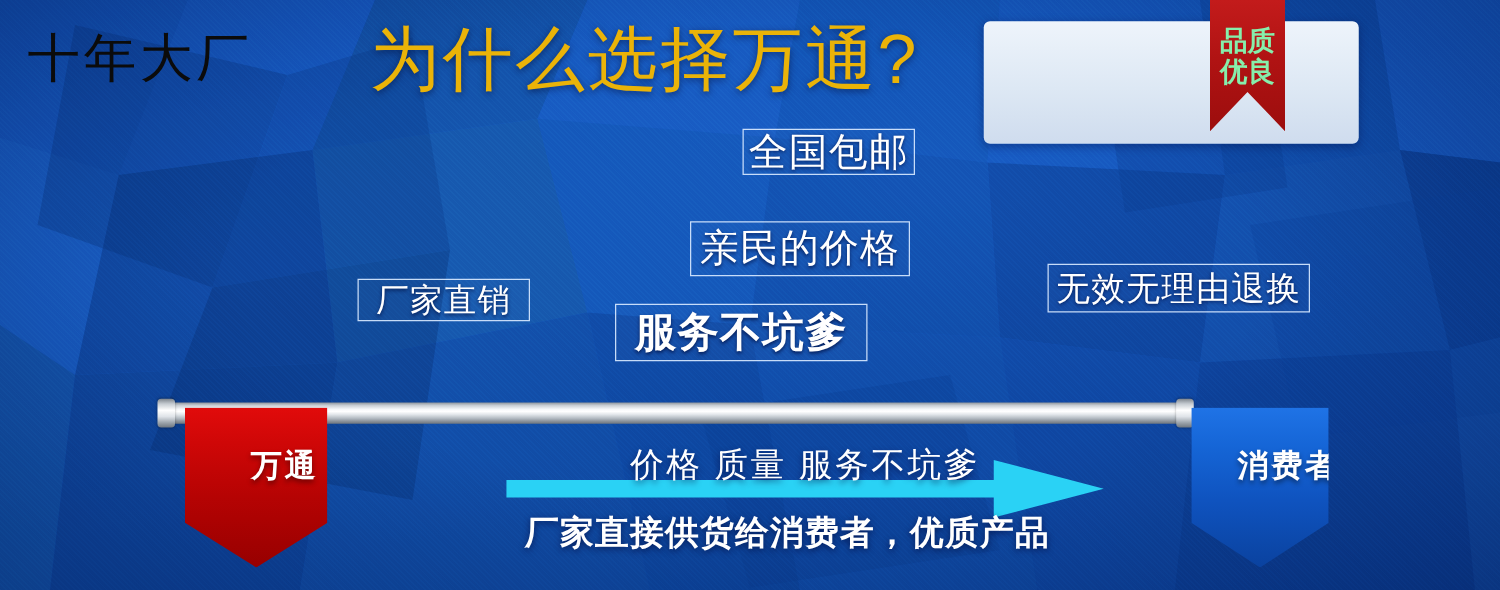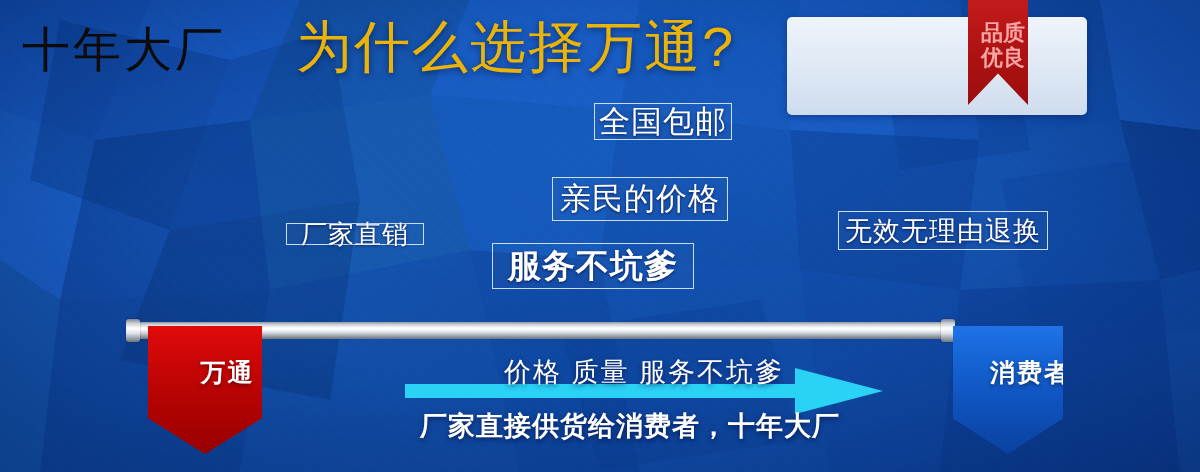--- a/index.html
+++ b/index.html
@@ -41,49 +41,49 @@
 
   
   .badge{
     position:absolute;left:787px;top:17px;width:300px;height:98px;
     background:linear-gradient(180deg,#eef4fb 0%,#dde8f4 55%,#cfdcee 100%);
     border-radius:5px;
     box-shadow:0 2px 7px rgba(0,10,60,0.35);
   }
   .badge-text{
     position:absolute;left:22px;top:26px;
-    font-size:48px;line-height:1;color:#0b0b0b;
+    font-size:42px;line-height:1;color:#0b0b0b;
     letter-spacing:3px;white-space:nowrap;
   }
   .ribbon{
     position:absolute;left:968px;top:0px;width:60px;height:105px;
     background:linear-gradient(180deg,#c31b1b 0%,#b01313 45%,#9c0d0d 100%);
     clip-path:polygon(0 0,100% 0,100% 100%,50% 70%,0 100%);
     box-shadow:0 1px 4px rgba(0,0,0,0.3);
   }
   .ribbon-text{
     position:absolute;left:971px;top:20px;width:54px;
-    text-align:right;color:#fca5a5;font-size:22px;line-height:25px;
+    text-align:center;color:#86efac;font-size:22px;line-height:25px;
     font-weight:700;letter-spacing:0px;
   }
 
   
   .tag{
     position:absolute;
     border:1px solid rgba(215,232,255,0.92);
     color:#ffffff;
     background:rgba(255,255,255,0.02);
     white-space:nowrap;
     display:flex;align-items:center;justify-content:center;
     text-shadow:0 1px 3px rgba(0,12,60,0.75);
   }
   .t-shipping{left:594px;top:103px;width:138px;height:37px;font-size:31px;letter-spacing:1px;}
   .t-quality {left:368px;top:153px;width:162px;height:40px;font-size:28px;letter-spacing:1px;}
   .t-price   {left:552px;top:177px;width:176px;height:44px;font-size:31px;letter-spacing:1px;}
-  .t-direct  {left:286px;top:223px;width:138px;height:22px;font-size:26px;letter-spacing:1px;}
+  .t-direct  {left:286px;top:223px;width:138px;height:34px;font-size:26px;letter-spacing:1px;}
   .t-return  {left:838px;top:211px;width:210px;height:39px;font-size:27px;letter-spacing:1px;}
   .t-service {left:492px;top:243px;width:202px;height:46px;font-size:33px;font-weight:700;letter-spacing:1px;}
 
   
   .rod{
     position:absolute;left:128px;top:322px;width:826px;height:17px;
     background:linear-gradient(180deg,
       #8e959c 0%, #c9cfd5 14%, #f6f8fa 32%, #ffffff 42%,
       #e3e7eb 56%, #b4bcc3 74%, #868d95 90%, #6f767e 100%);
     border-radius:2px;
@@ -204,15 +204,15 @@
   </div>
   <div class="flag flag-right">
     <span class="flag-label">消费者</span>
   </div>
 
   <svg class="arrow" viewBox="0 0 478 46" preserveAspectRatio="none">
     <polygon points="0,16 390,16 390,0 478,23 390,46 390,30 0,30" fill="#2ad2f5"></polygon>
   </svg>
 
   <div class="slogan-top">价格 质量 服务不坑爹</div>
-  <div class="slogan-bottom">厂家直接供货给消费者，十年大厂</div>
+  <div class="slogan-bottom">厂家直接供货给消费者，优质产品</div>
 
 </div>
 
 </body></html>

